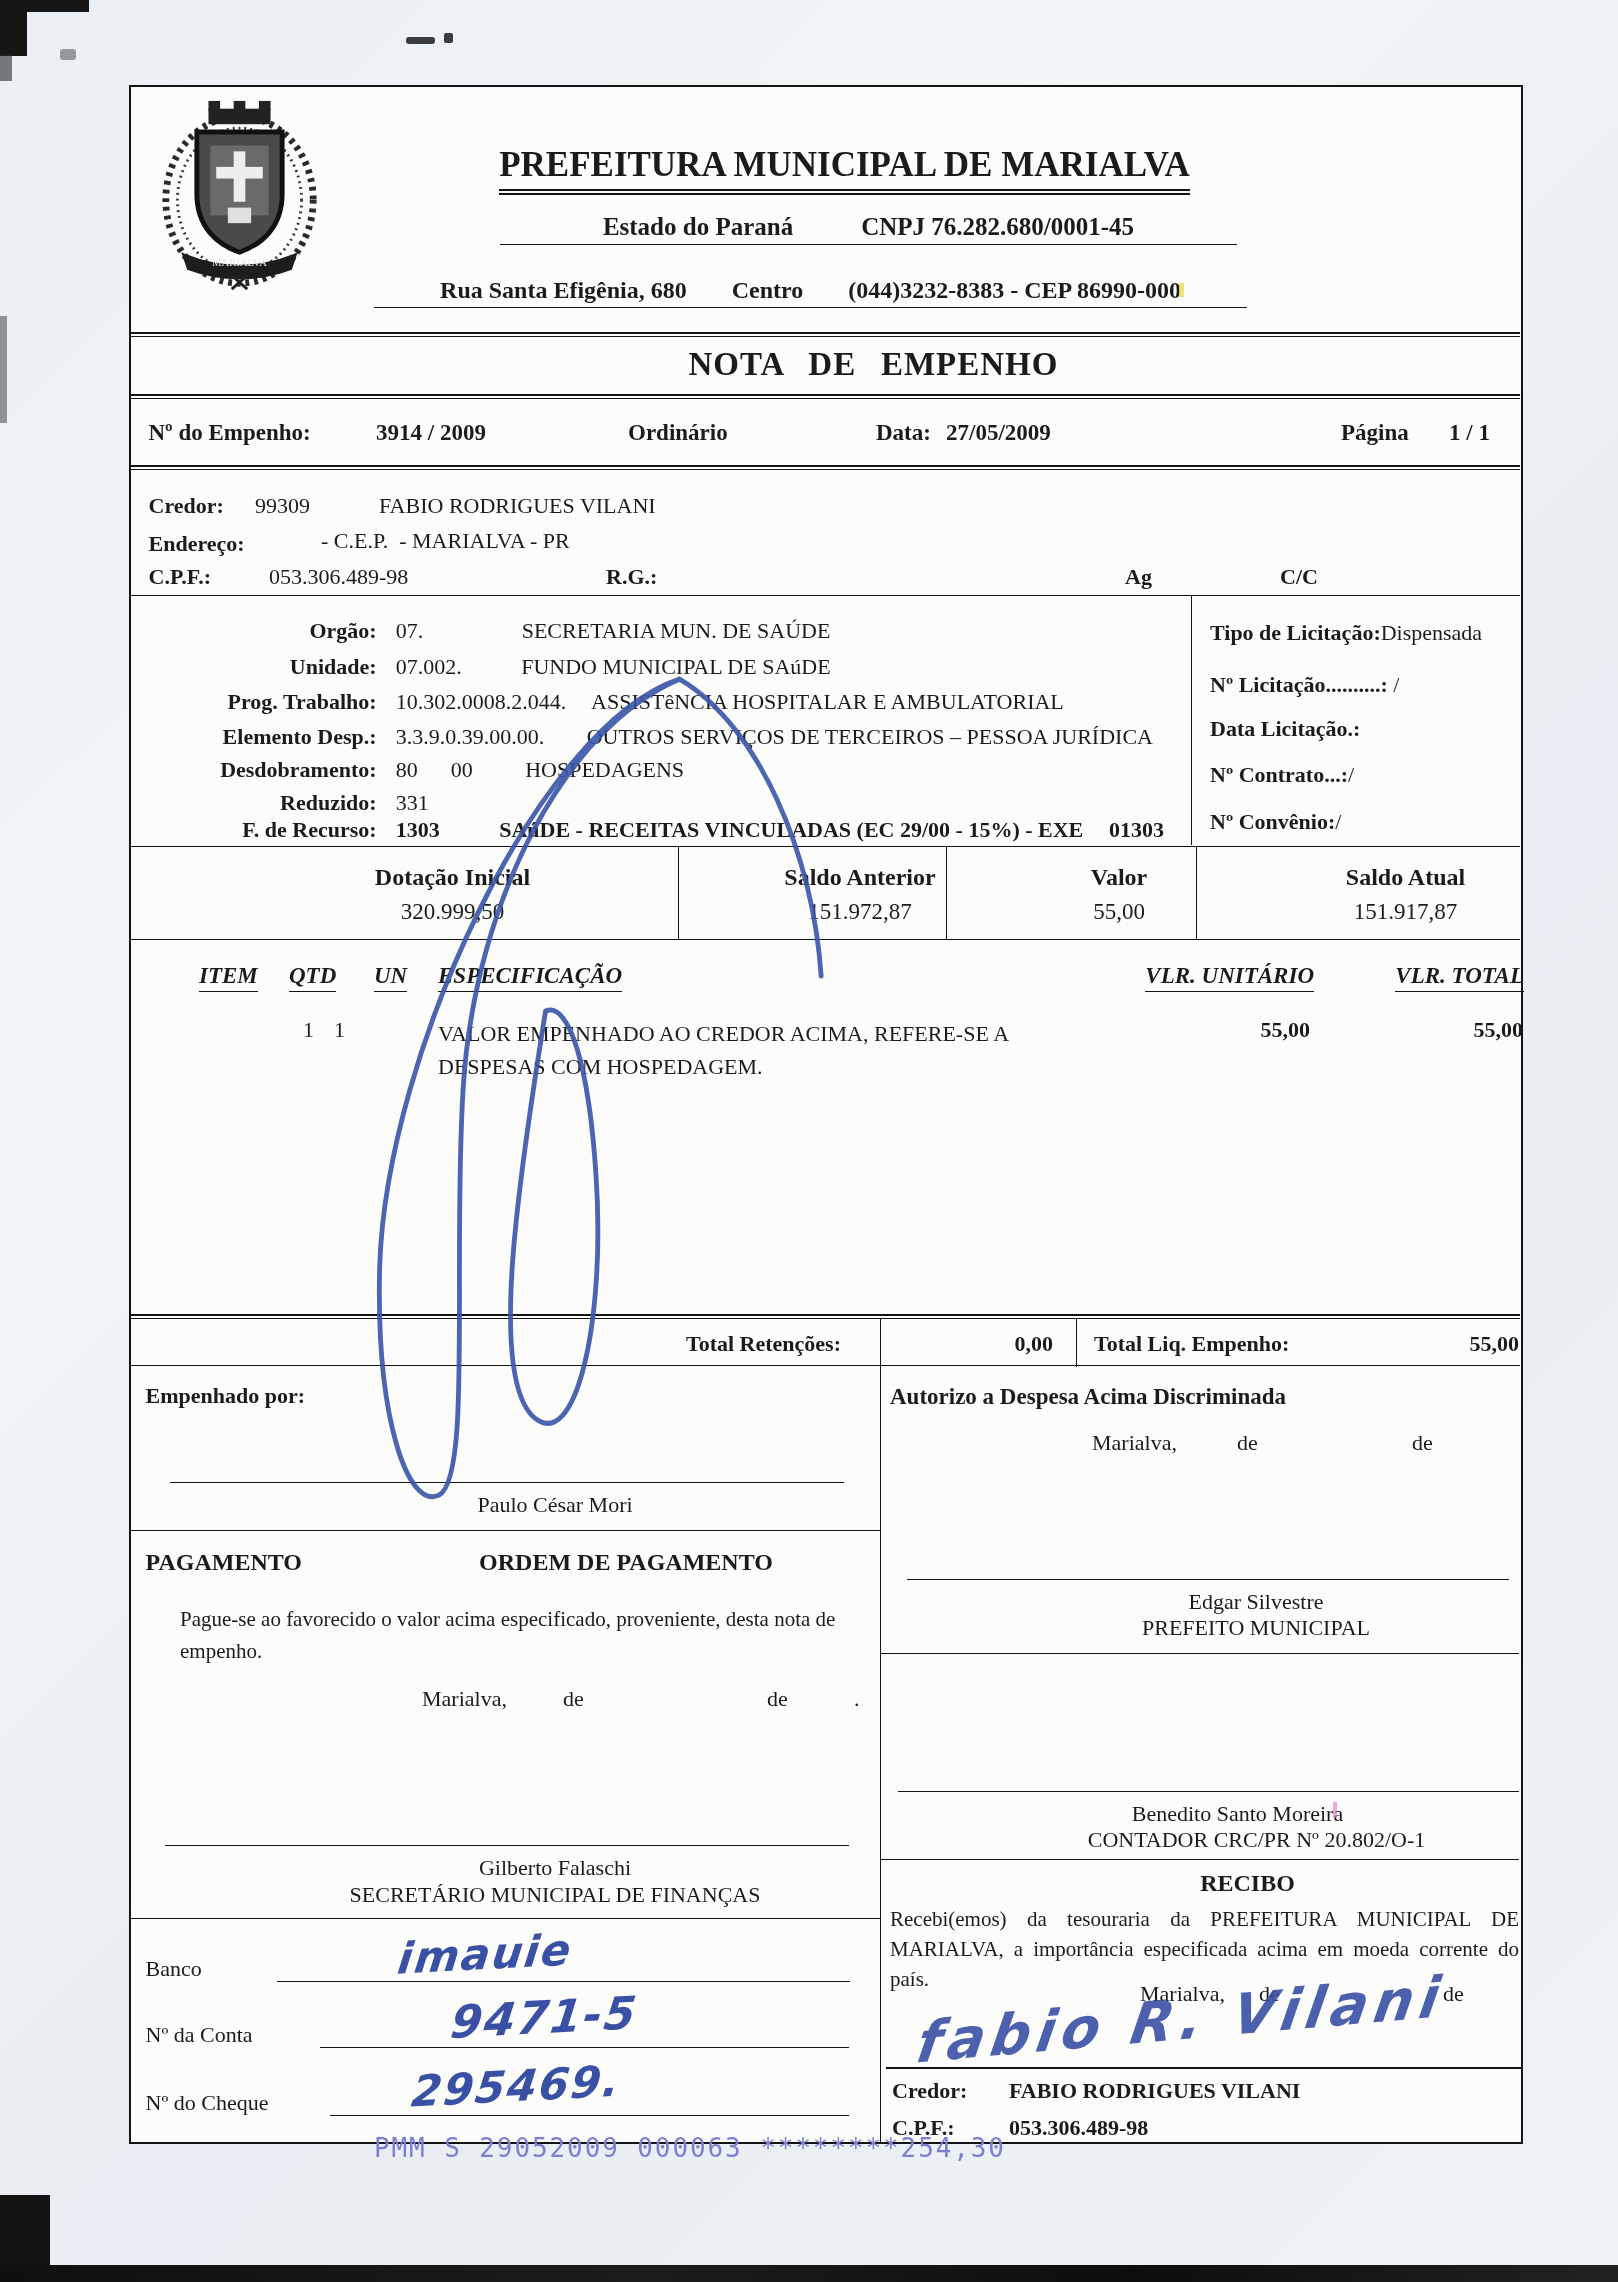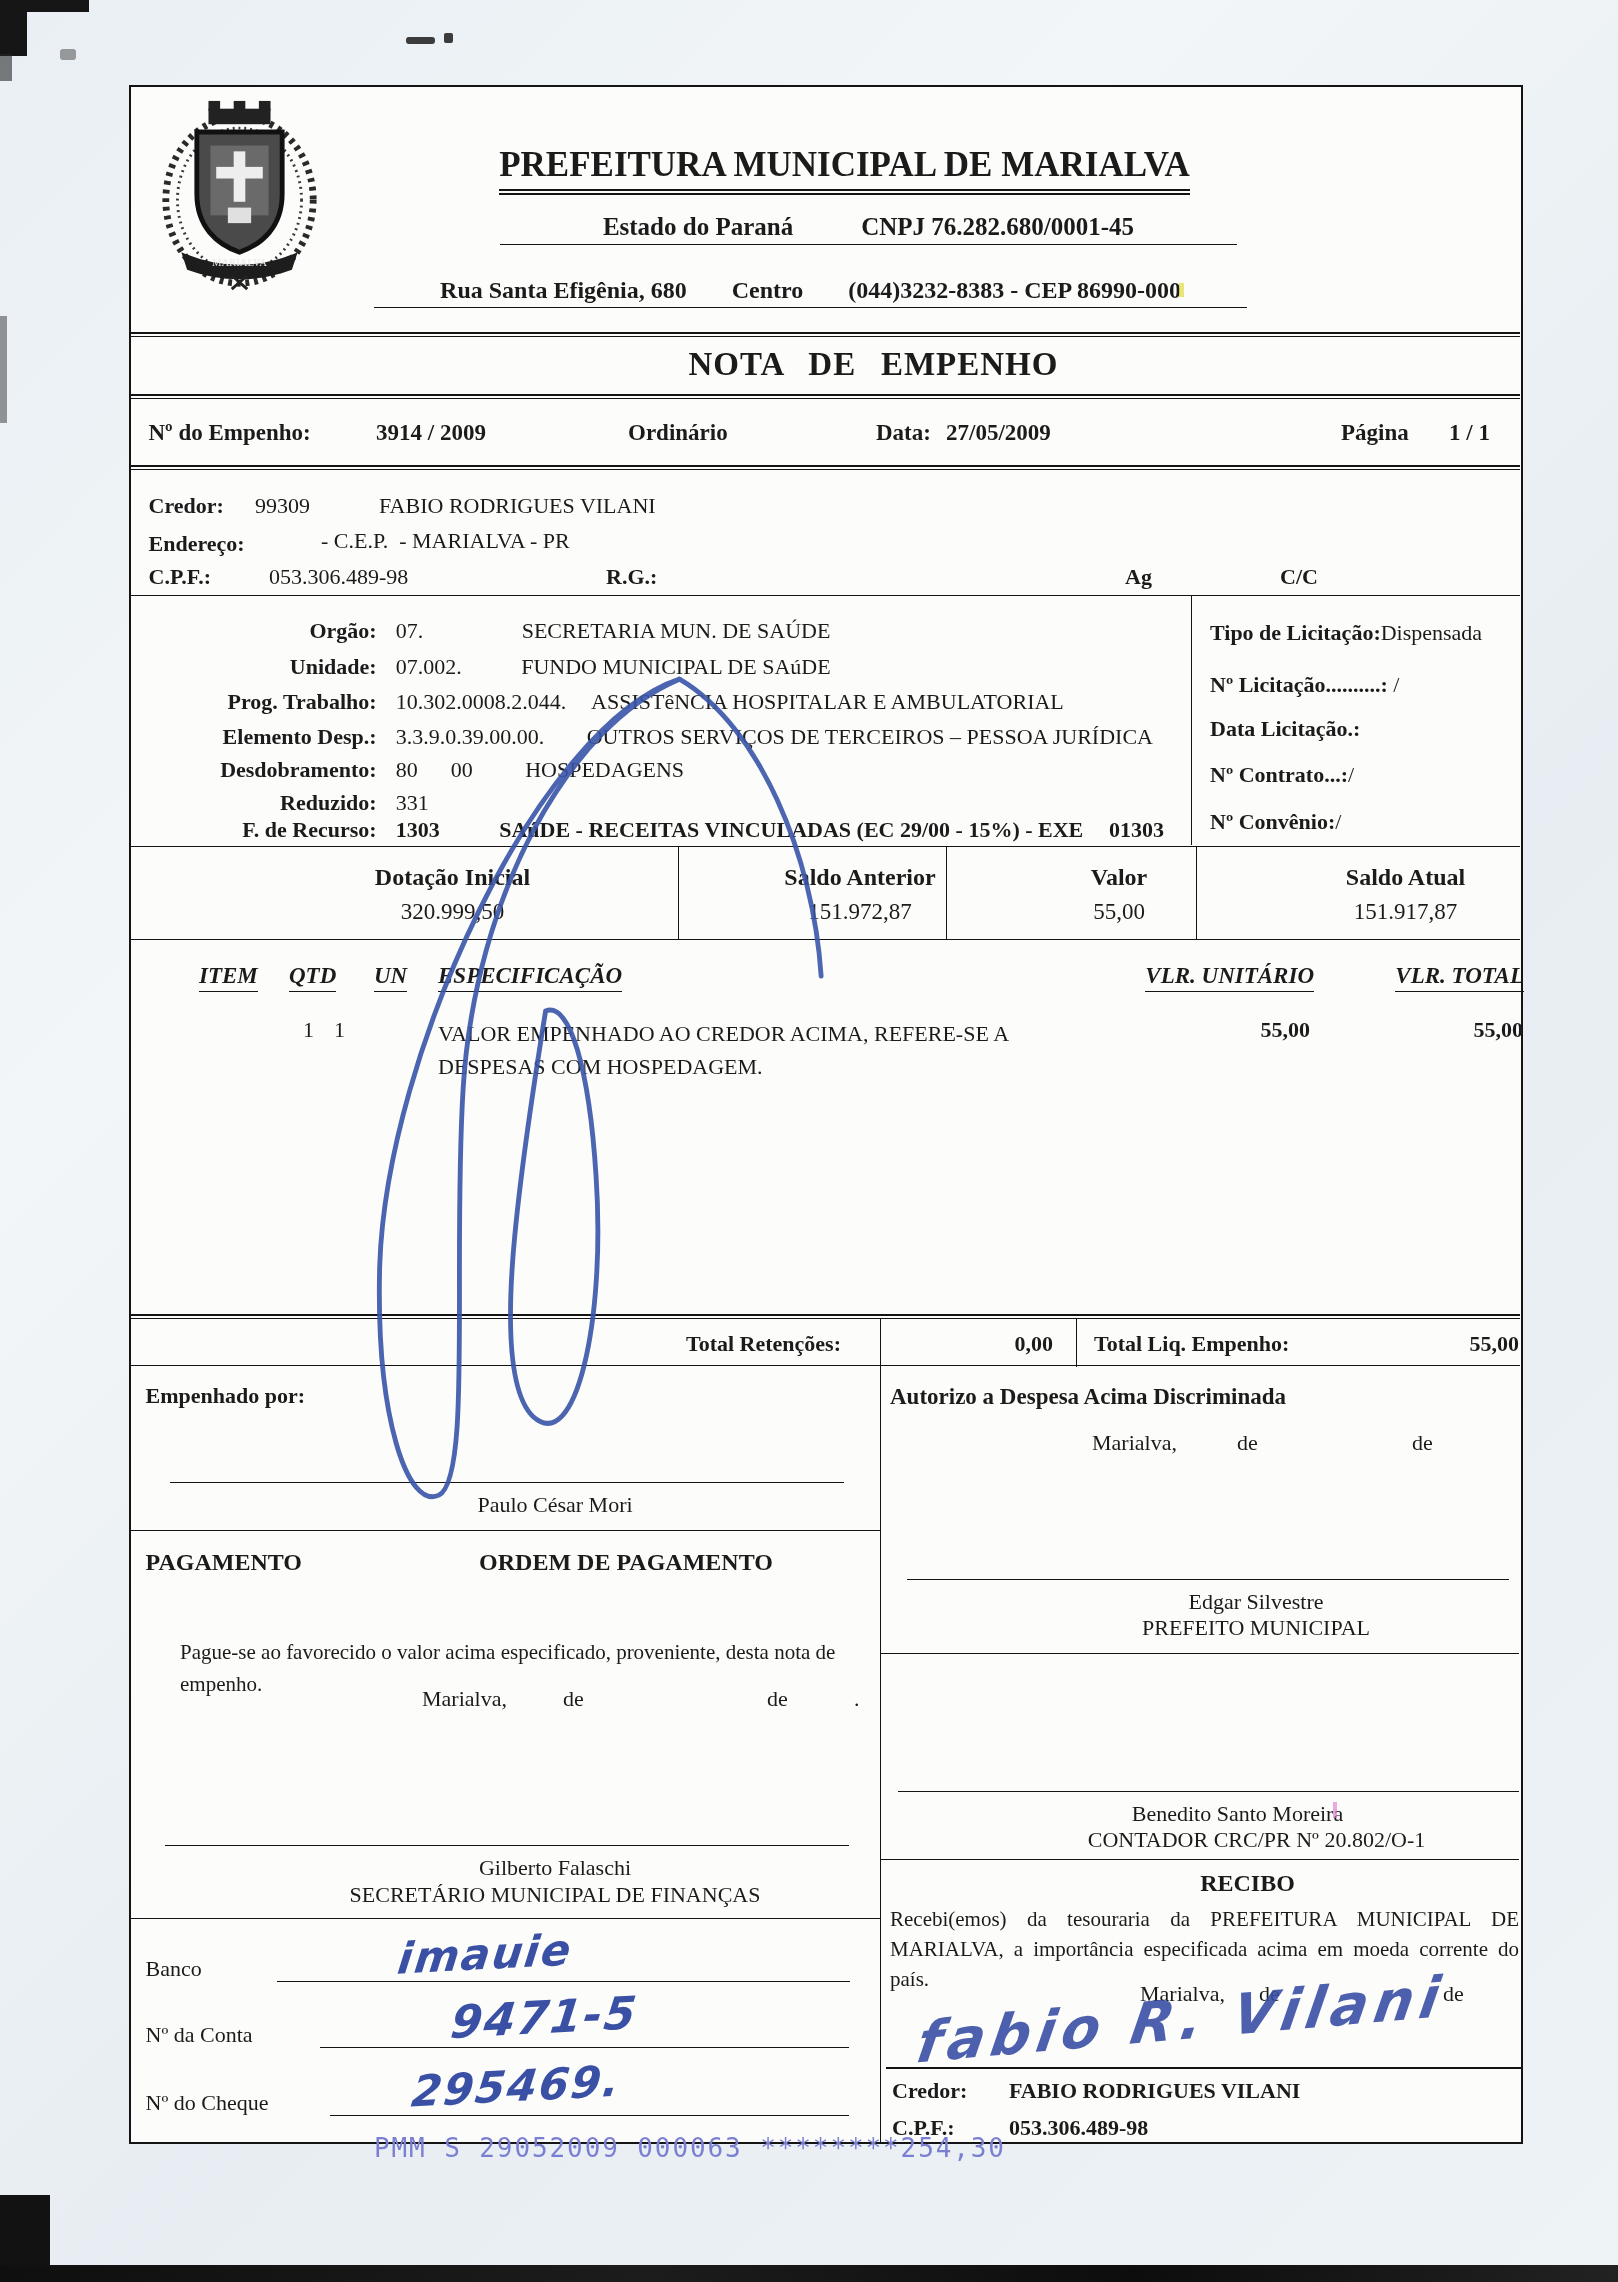--- a/index.html
+++ b/index.html
@@ -185,21 +185,21 @@
 
     <div class="vline" style="left:749px;top:1278px;height:778px;"></div>
 
     <div class="t b" style="left:14.6px;top:1296px;">Empenhado por:</div>
     <div class="sig" style="left:39px;top:1395px;width:674px;"></div>
     <div class="t ctr" style="left:39px;top:1405px;width:674px;">Paulo César Mori</div>
     <div class="hline" style="left:0;top:1443px;width:749px;"></div>
 
     <div class="t b" style="left:14.6px;top:1461px;font-size:24px;">PAGAMENTO</div>
     <div class="t b ctr" style="left:243px;top:1461px;width:408px;font-size:24px;">ORDEM DE PAGAMENTO</div>
-    <div class="t wrap" style="left:49px;top:1516px;width:670px;font-size:21px;line-height:32px;margin-top:33px;">Pague-se ao favorecido o valor acima especificado, proveniente, desta nota de empenho.</div>
+    <div class="t wrap" style="left:49px;top:1516px;width:670px;font-size:21px;line-height:32px;">Pague-se ao favorecido o valor acima especificado, proveniente, desta nota de empenho.</div>
     <div class="t" style="left:0;top:1599px;width:749px;">
       <span class="abs" style="left:291px;">Marialva,</span>
       <span class="abs" style="left:432px;">de</span>
       <span class="abs" style="left:636px;">de</span>
       <span class="abs" style="left:723px;">.</span>
     </div>
     <div class="sig" style="left:34px;top:1758px;width:684px;"></div>
     <div class="t ctr" style="left:34px;top:1768px;width:684px;">Gilberto Falaschi</div>
     <div class="t ctr" style="left:34px;top:1795px;width:684px;">SECRETÁRIO MUNICIPAL DE FINANÇAS</div>
     <div class="hline" style="left:0;top:1831px;width:749px;"></div>

